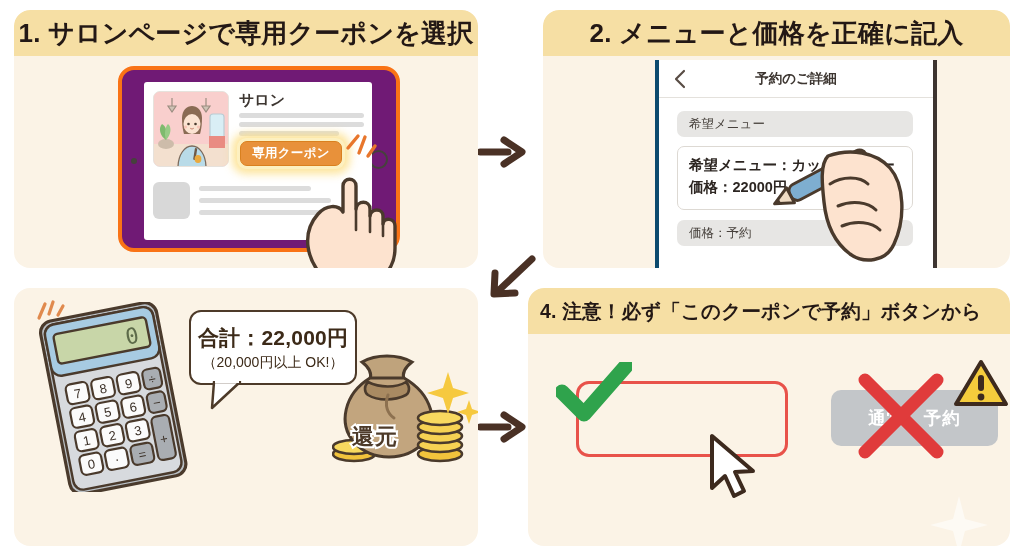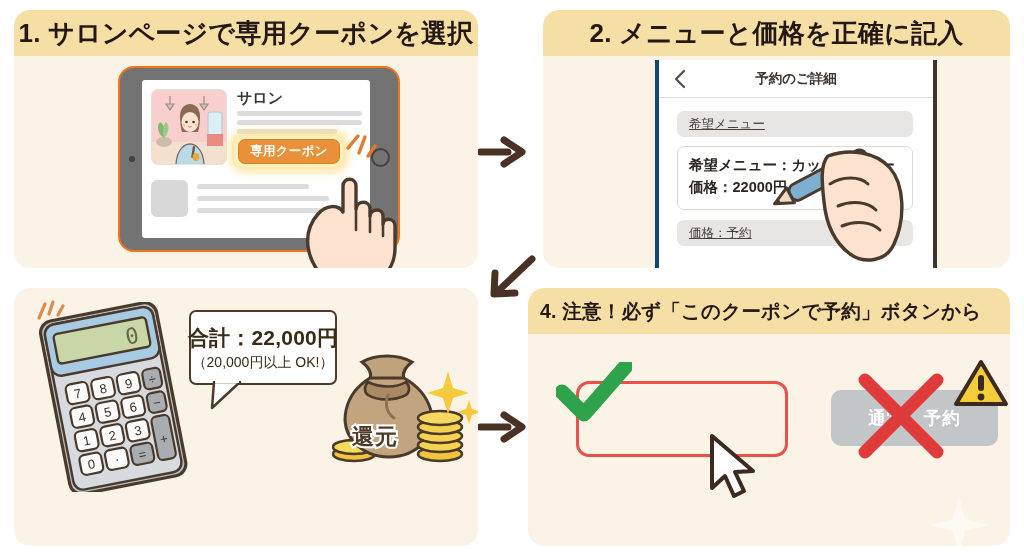--- a/index.html
+++ b/index.html
@@ -30,21 +30,21 @@
 
   
   .arrow{position:absolute;}
   #arrow-1-2{left:478px;top:135px;}
   #arrow-3-4{left:478px;top:410px;}
   #arrow-2-3{left:480px;top:255px;}
 
   
   .tablet{
     position:absolute;left:104px;top:10px;width:282px;height:186px;
-    background:#737373;border:2px solid #f97316;border-radius:16px;box-sizing:border-box;
+    background:#701a75;border:4px solid #f97316;border-radius:16px;box-sizing:border-box;
   }
   .tablet-screen{
     position:absolute;left:22px;top:12px;width:228px;height:158px;
     background:#ffffff;border-radius:3px;overflow:hidden;
   }
   .tablet-cam{position:absolute;left:9px;top:88px;width:6px;height:6px;border-radius:50%;background:#46413c;}
   .tablet-home{position:absolute;right:8px;top:80px;width:19px;height:19px;border-radius:50%;border:2.5px solid #46413c;box-sizing:border-box;}
 
   .salon-thumb{
     position:absolute;left:9px;top:9px;width:76px;height:76px;border-radius:7px;overflow:hidden;
@@ -73,36 +73,36 @@
   }
   .phone-bar{
     position:relative;height:37px;border-bottom:1px solid #e4e1dc;
     display:flex;align-items:center;justify-content:center;
   }
   .phone-bar-title{font-size:13.5px;font-weight:bold;color:#3d3631;}
   .back-chevron{position:absolute;left:14px;top:9px;}
   .field-grey{
     position:absolute;left:18px;width:236px;border-radius:7px;background:#e7e6e4;
     display:flex;align-items:center;padding-left:12px;box-sizing:border-box;
-    font-size:12.5px;color:#46403b;text-decoration:underline;
+    font-size:12.5px;color:#46403b;
   }
   #field-menu-label{top:51px;height:26px;}
   #field-price-label{top:160px;height:26px;}
   .field-input{
     position:absolute;left:18px;top:86px;width:236px;height:64px;border-radius:7px;
     background:#fff;border:1.5px solid #ddd9d3;box-sizing:border-box;padding:7px 0 0 11px;
   }
   .field-input div{font-size:14.5px;font-weight:bold;color:#2d2622;line-height:22px;white-space:nowrap;}
   .pen-hand{position:absolute;left:225px;top:58px;}
 
   
   .calc{position:absolute;left:16px;top:14px;}
   .calc-spark{position:absolute;left:22px;top:12px;}
   .bubble{
-    position:absolute;left:175px;top:22px;width:148px;height:75px;border-radius:7px;
+    position:absolute;left:175px;top:22px;width:168px;height:75px;border-radius:12px;
     background:#fff;border:2.5px solid #4d3a29;box-sizing:border-box;
     display:flex;flex-direction:column;align-items:center;justify-content:center;
   }
   .bubble-tail{position:absolute;left:196px;top:93px;}
   .bubble-main{font-size:21px;font-weight:bold;color:#3c2a18;white-space:nowrap;letter-spacing:.2px;}
   .bubble-sub{font-size:14px;color:#3c2a18;white-space:nowrap;margin-top:2px;}
   .bag{position:absolute;left:318px;top:62px;}
   .bag-label{
     position:absolute;left:338px;top:134px;font-size:22px;font-weight:bold;color:#4d3a29;
     -webkit-text-stroke:4px #fff;paint-order:stroke fill;letter-spacing:1px;

